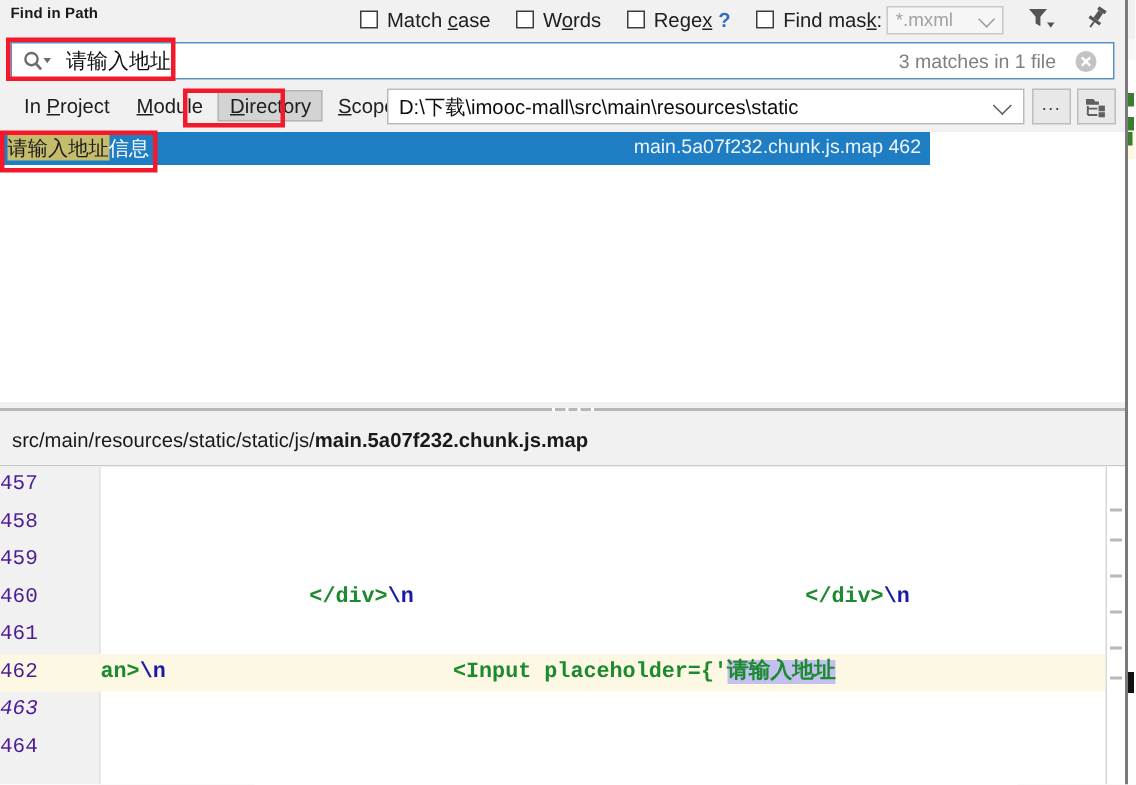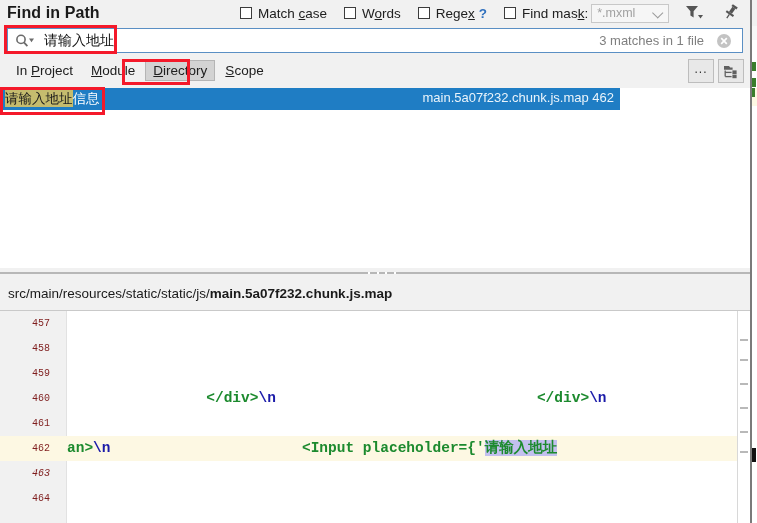--- a/index.html
+++ b/index.html
@@ -46,21 +46,21 @@
   }
 
   
   .titlebar {
     position: absolute; left: 0; top: 0;
     width: 750px; height: 26px;
     background: #f1f1f1;
   }
   .title-text {
     position: absolute; left: 7px; top: 4px;
-    font-size: 16px; font-weight: bold;
+    font-size: 10px; font-weight: bold;
     color: #1a1a1a;
     letter-spacing: 0.1px;
   }
 
   .opts {
     position: absolute; left: 240px; top: 3px;
     height: 20px;
     display: flex;
     align-items: center;
   }
@@ -271,24 +271,24 @@
   }
   .code-line {
     position: absolute; left: 0;
     width: 750px; height: 25px;
   }
   .code-line.hl { background: #fdf8e3; }
   .code-line.hl .ln { background: #fdf8e3; }
   .ln {
     position: absolute; left: 0; top: 0;
     width: 58px; height: 25px;
-    text-align: right;
+    text-align: left;
     font-family: "Liberation Mono", "DejaVu Sans Mono", monospace;
-    font-size: 10px;
-    color: #7f1d1d;
+    font-size: 14px;
+    color: #4c1d95;
     line-height: 25px;
     padding-right: 8px;
     box-sizing: border-box;
   }
   .src {
     position: absolute; left: 67px; top: 0;
     height: 25px; line-height: 25px;
     font-family: "Liberation Mono", "DejaVu Sans Mono", monospace;
     font-size: 14.5px;
     font-weight: bold;
@@ -414,20 +414,24 @@
     </div>
 
     <div class="scope-row">
       <div class="scope-tabs">
         <div class="scope-tab"><span>In </span><span class="mn">P</span><span>roject</span></div>
         <div class="scope-tab"><span></span><span class="mn">M</span><span>odule</span></div>
         <div class="scope-tab selected"><span></span><span class="mn">D</span><span>irectory</span></div>
         <div class="scope-tab"><span></span><span class="mn">S</span><span>cope</span></div>
       </div>
 
+      <div class="path-combo">
+        <span class="path-text">D:\下载\imooc-mall\src\main\resources\static</span>
+        <span class="path-chev"></span>
+      </div>
 
       <div class="sq-btn" id="browse-btn">
         <span class="dots">...</span>
       </div>
 
       <div class="sq-btn" id="tree-btn">
         <svg width="17" height="15" viewBox="0 0 17 15">
           <path d="M1,2 h5 l1.2,1.6 h2.4 v2.2 h-8.6 z" fill="#606060"></path>
           <line x1="2.2" y1="6.6" x2="2.2" y2="12.6" stroke="#606060" stroke-width="1.3"></line>
           <line x1="2.2" y1="8.4" x2="8.6" y2="8.4" stroke="#606060" stroke-width="1.3"></line>

